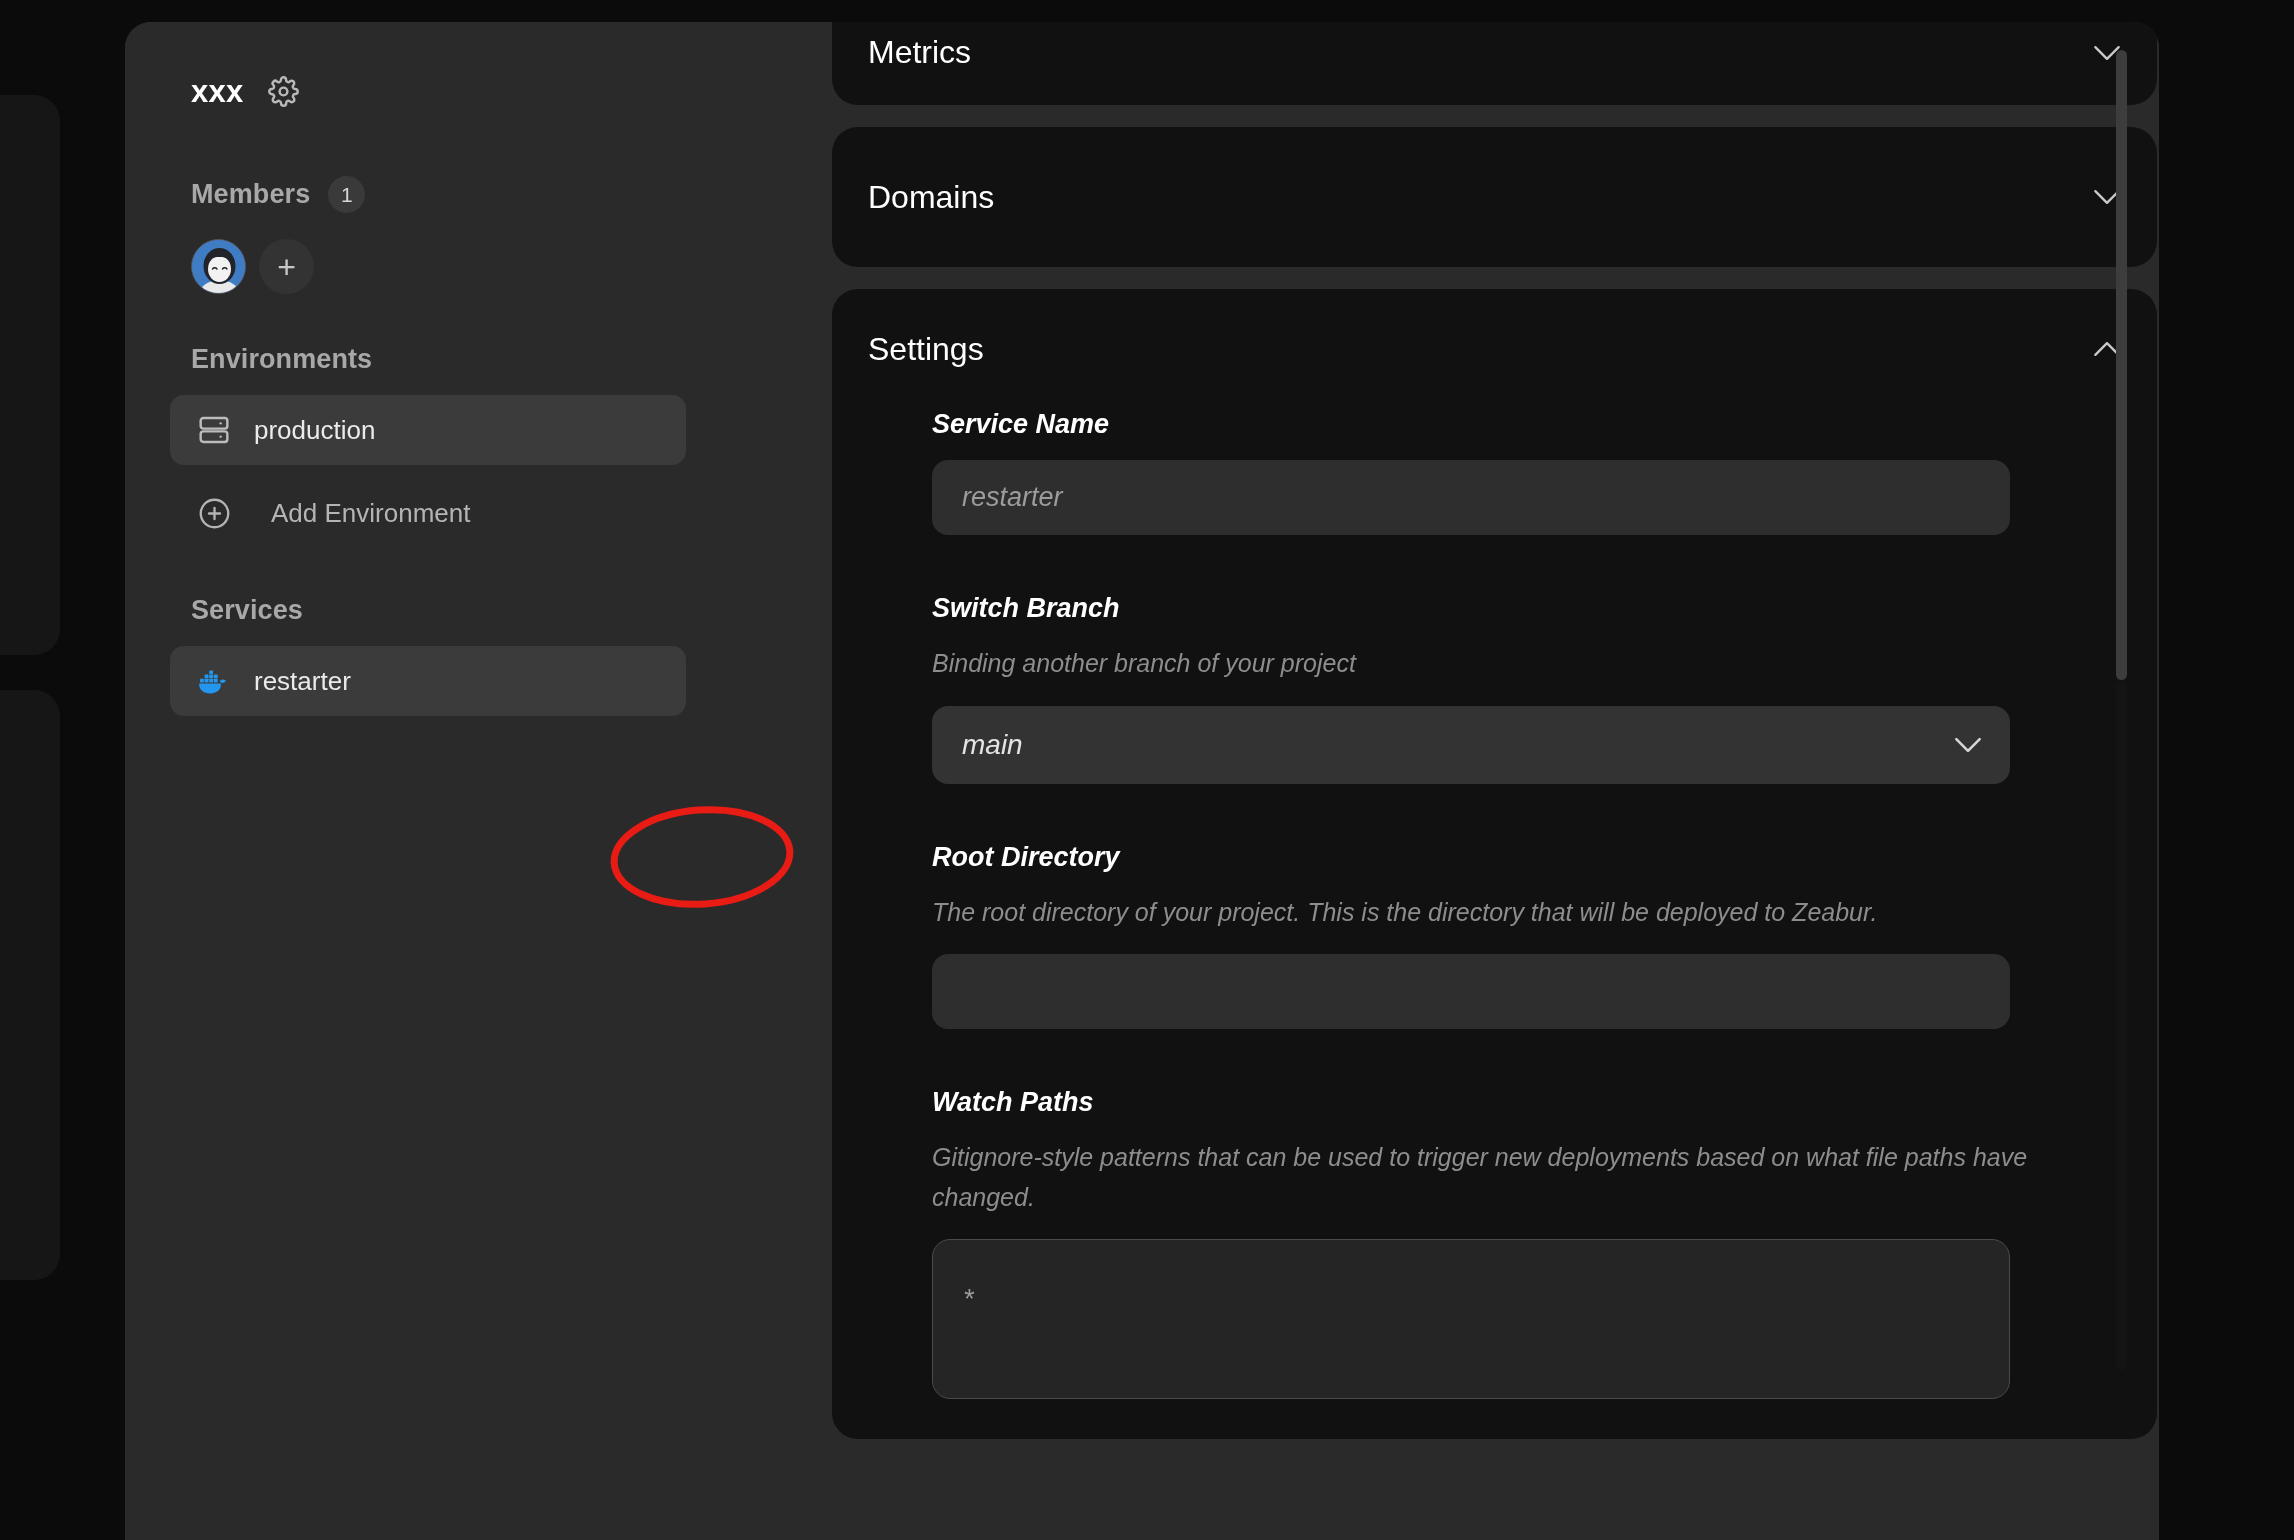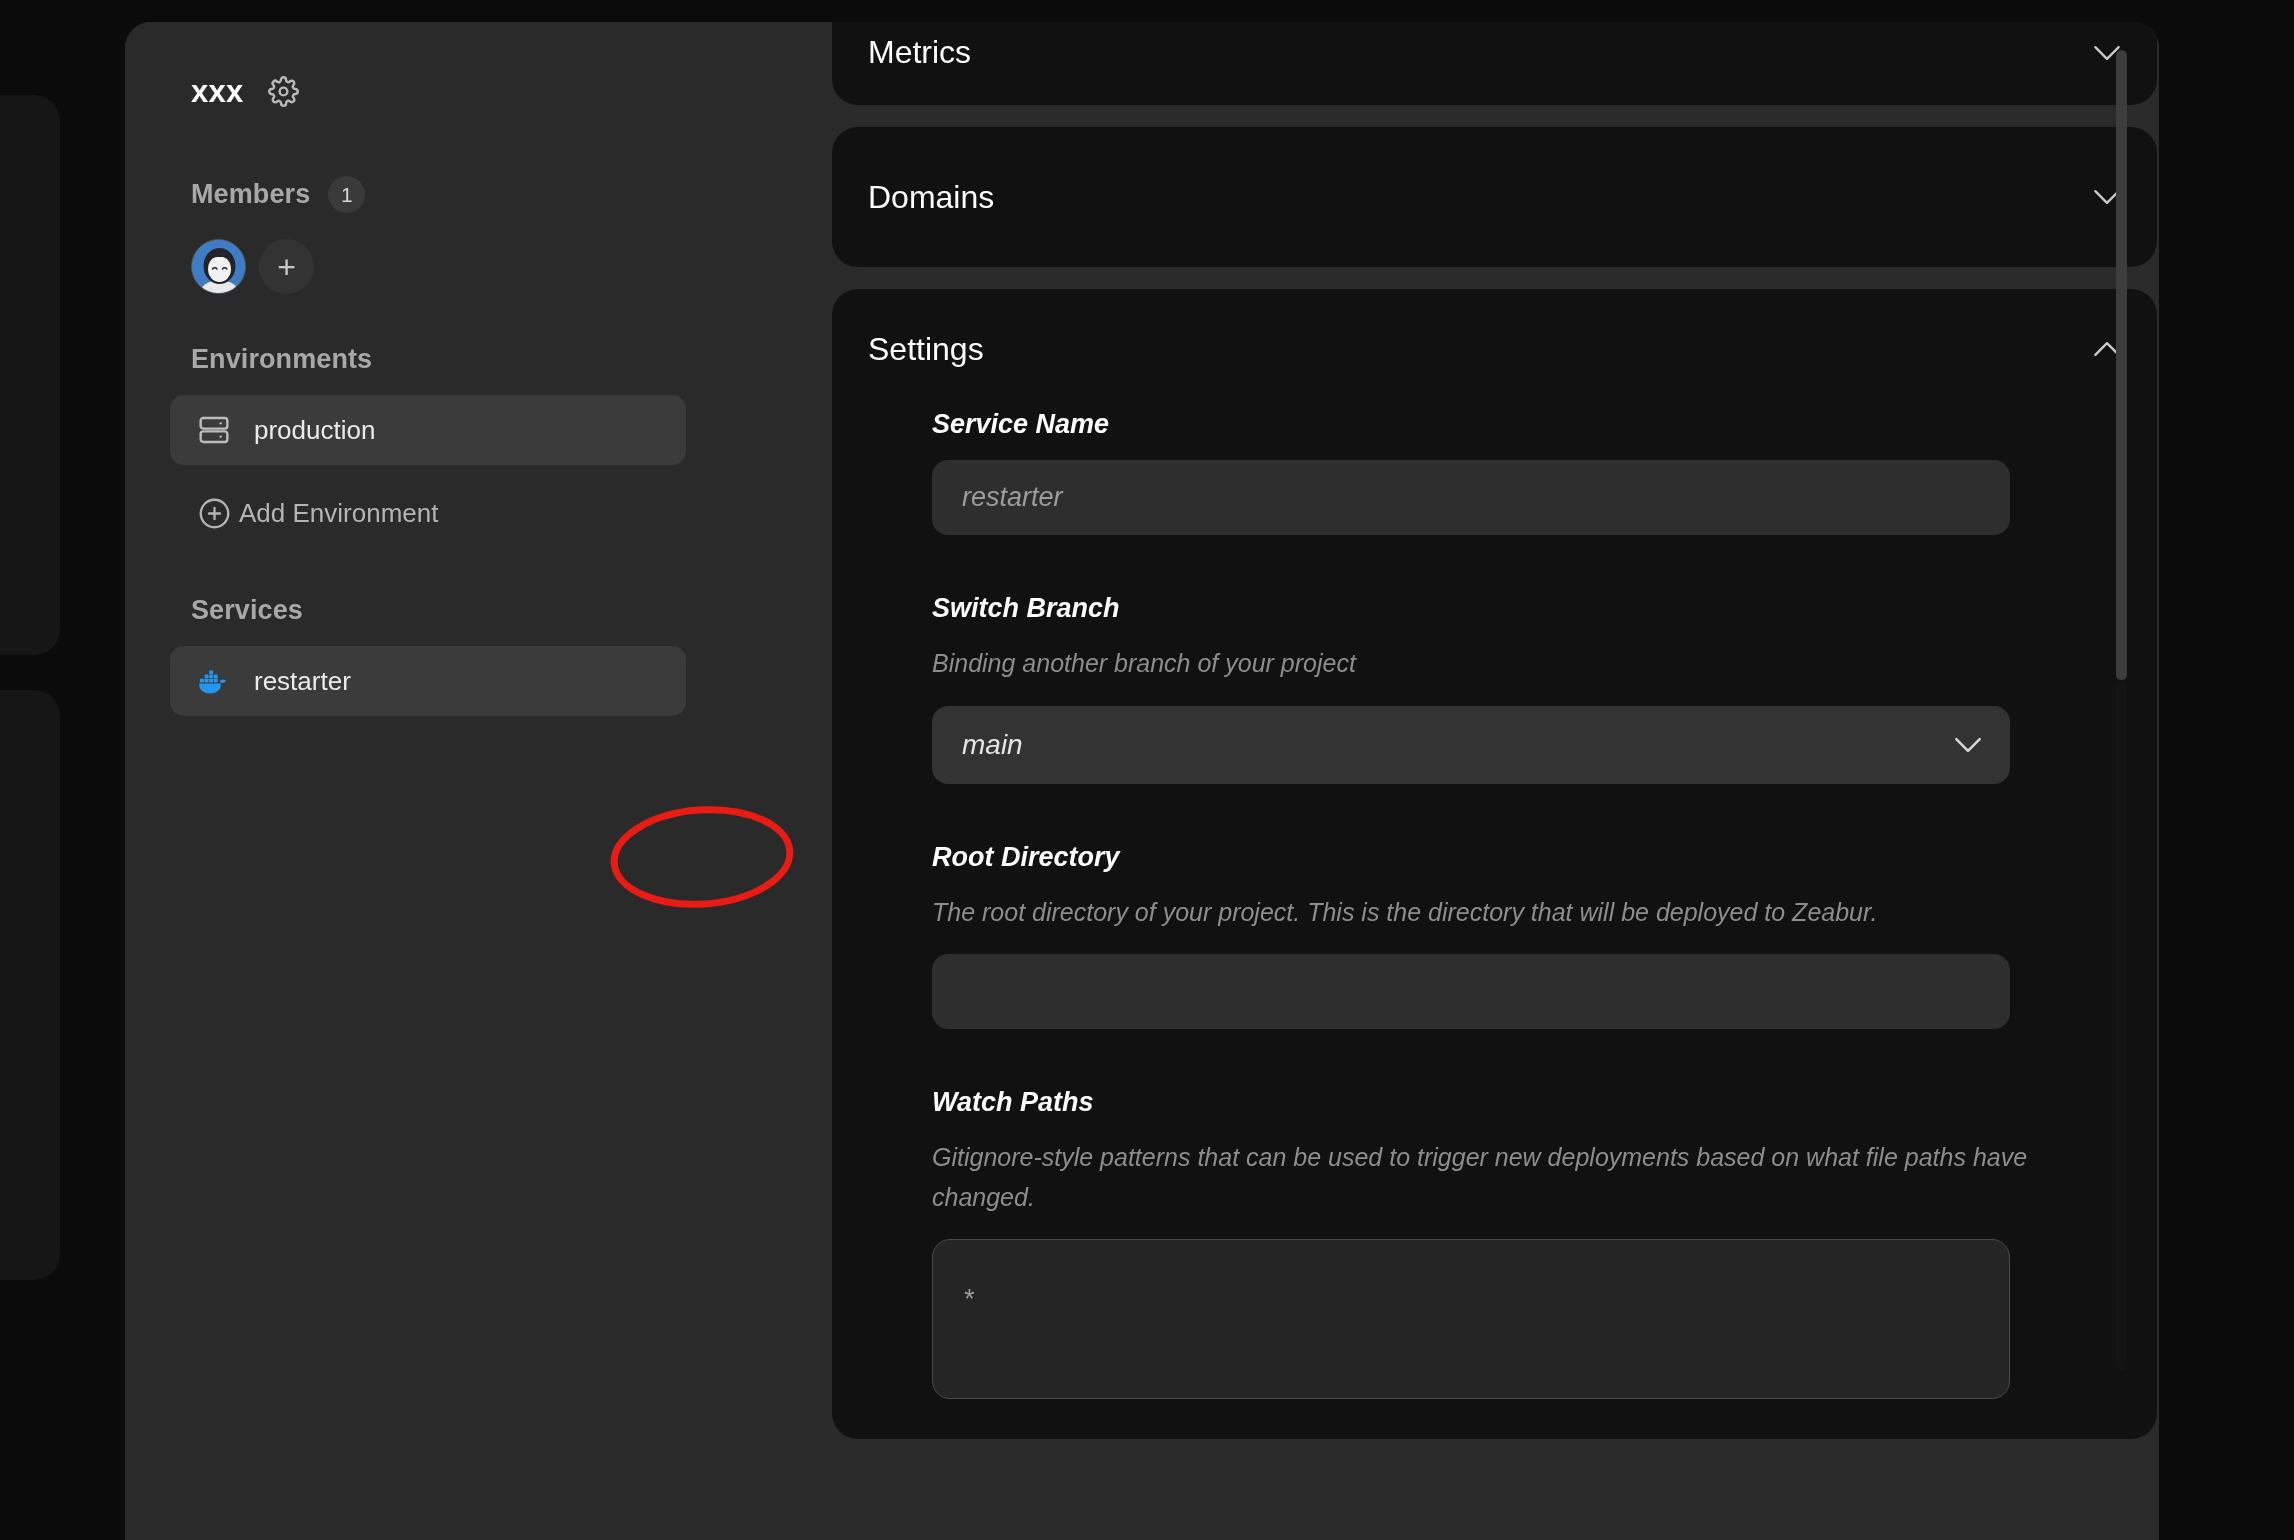--- a/index.html
+++ b/index.html
@@ -136,21 +136,21 @@
   .nav-pill.active { background: #3b3b3b; }
   .nav-pill .label {
     font-size: 26px;
     color: #eaeaea;
   }
   .nav-pill .icon { width: 32px; height: 32px; display:block; flex: 0 0 32px; }
 
   .nav-add {
     display: flex;
     align-items: center;
-    gap: 8px;
+    gap: 40px;
     height: 60px;
     margin-top: 18px;
     margin-left: 73px;
     cursor: pointer;
   }
   .nav-add .label { font-size: 26px; color: #b4b4b4; }
   .nav-add .icon  { width: 33px; height: 33px; display:block; flex:0 0 33px;}
 
   
   #main {

